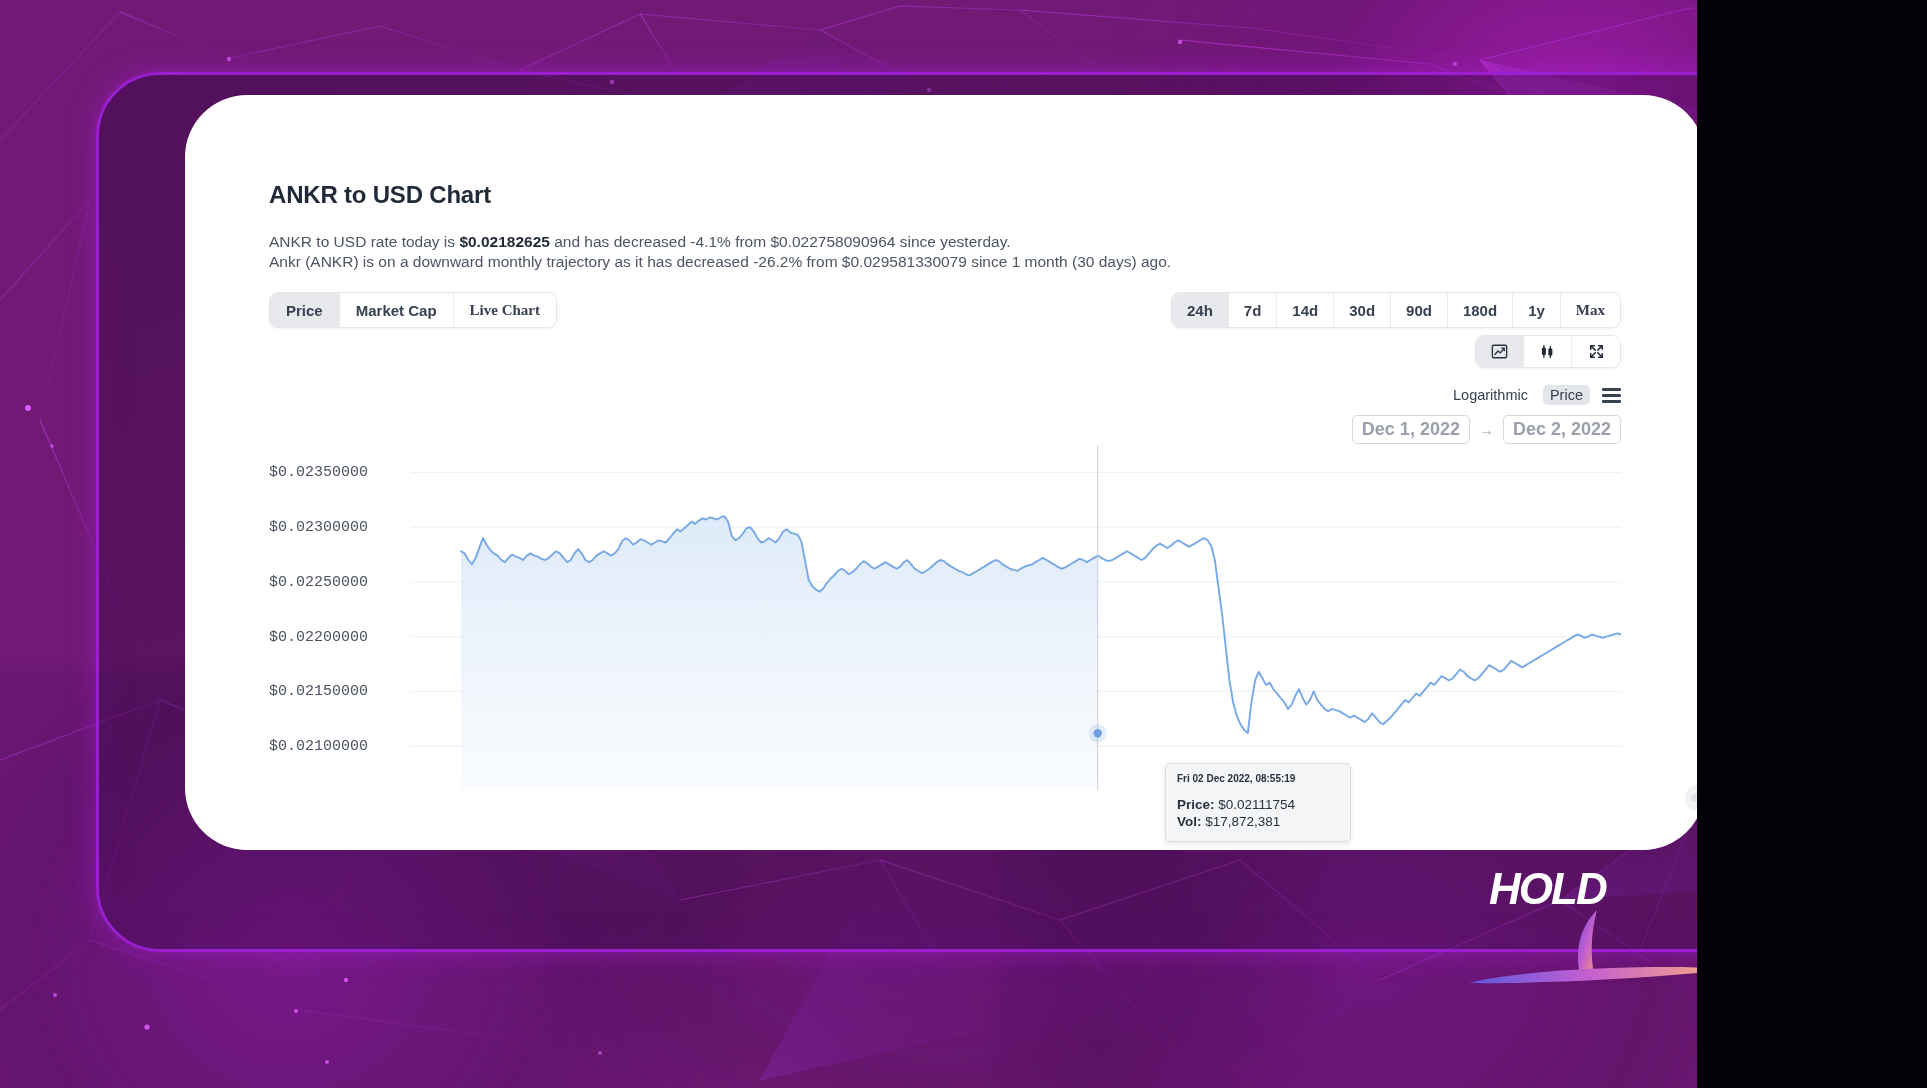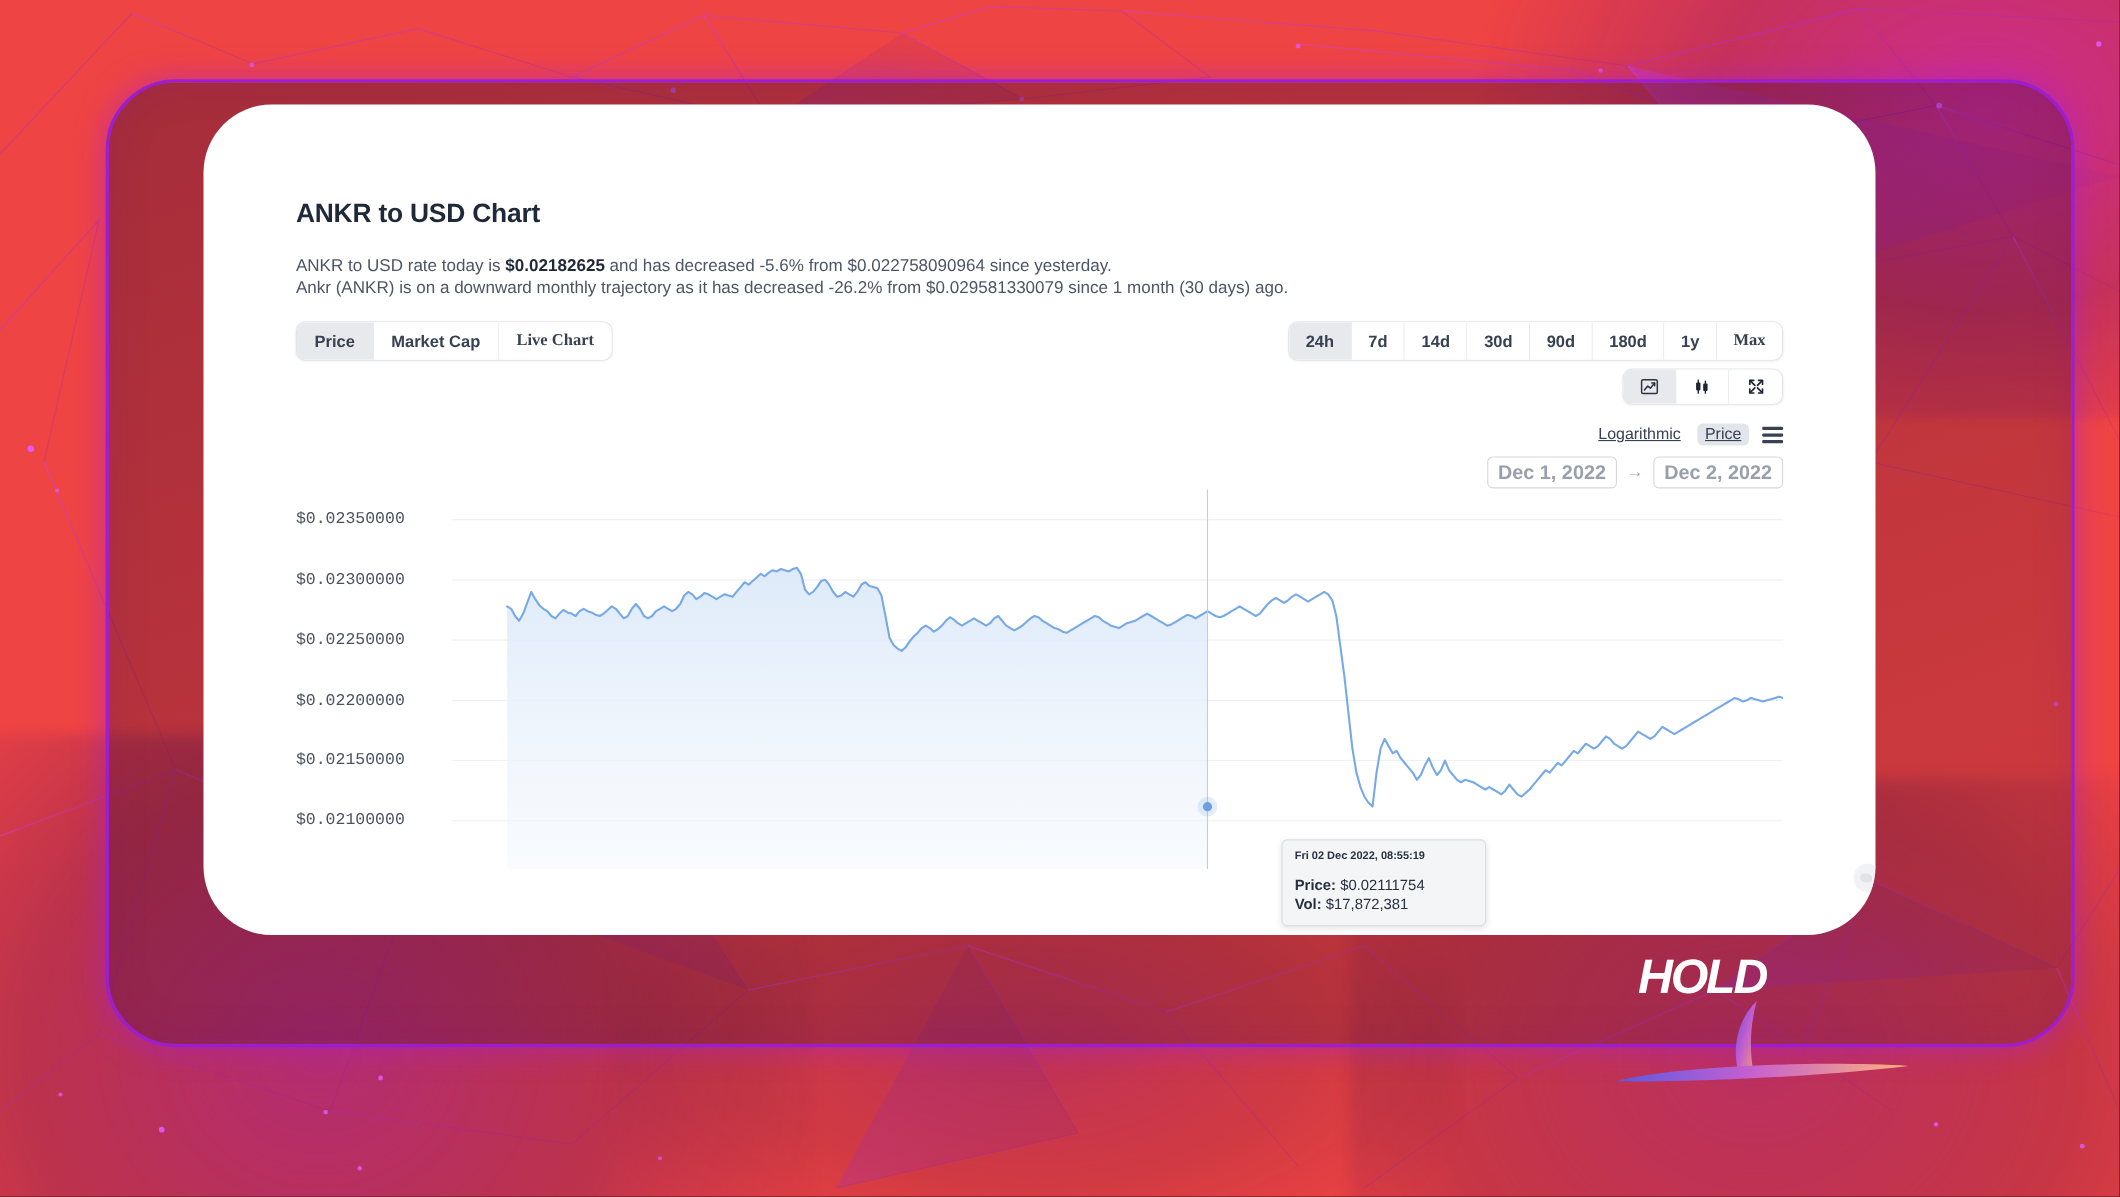--- a/index.html
+++ b/index.html
@@ -5,22 +5,22 @@
   * { box-sizing: border-box; margin: 0; padding: 0; }
   html, body {
     width: 1927px; height: 1088px;
     overflow: hidden;
     background: #040008;
     font-family: "Liberation Sans", sans-serif;
   }
 
   #stage {
     position: relative;
-    width: 1927px; height: 1088px;
-    background: #ef4444;
+    width: 1697px; height: 1088px;
+    background: #701a75;
     overflow: hidden;
   }
 
   
   .bg-layer { position: absolute; inset: 0; }
   .bg-glow-tr {
     position: absolute;
     right: -180px; top: -240px;
     width: 760px; height: 620px;
     background: radial-gradient(ellipse at 60% 55%, rgba(185,30,200,0.60) 0%, rgba(120,15,135,0.34) 38%, rgba(40,0,55,0.0) 72%);
@@ -137,21 +137,21 @@
     cursor: pointer;
   }
   #charttype-group .ct-btn:last-child { border-right: none; }
   #charttype-group .ct-btn.active { background: #e7e9ed; }
 
   
   #scale-row {
     position: absolute;
     right: 84px; top: 290px;
     display: flex; align-items: center; gap: 8px;
-    font-size: 14.5px; color: #374151; text-decoration: underline;
+    font-size: 14.5px; color: #374151;
   }
   #scale-row .scale-opt { padding: 2px 7px; border-radius: 5px; cursor: pointer; }
   #scale-row .scale-opt.active { background: #e2e5ea; font-weight: 500; }
   #menu-icon { display: flex; flex-direction: column; gap: 3px; cursor: pointer; margin-left: 4px; }
   #menu-icon span { display: block; width: 19px; height: 3px; background: #374151; border-radius: 1px; }
 
   
   #daterange-row {
     position: absolute;
     right: 84px; top: 320px;
@@ -329,21 +329,21 @@
   </div>
 
   <div id="device-frame"></div>
 
   <div id="chart-card">
     <div class="card-inner">
 
       <div id="page-title">ANKR to USD Chart</div>
 
       <div class="desc" id="desc-line1">
-        <span>ANKR to USD rate today is </span><b>$0.02182625</b><span> and has decreased -5.6% from $0.022758090964 since yesterday.</span>
+        <span>ANKR to USD rate today is </span><b>$0.02182625</b><span> and has decreased -4.1% from $0.022758090964 since yesterday.</span>
       </div>
       <div class="desc" id="desc-line2">Ankr (ANKR) is on a downward monthly trajectory as it has decreased -26.2% from $0.029581330079 since 1 month (30 days) ago.</div>
 
       <div class="seg" id="tabs-group">
         <button class="active">Price</button>
         <button>Market Cap</button>
         <button>Live Chart</button>
       </div>
 
       <div class="seg" id="range-group">

